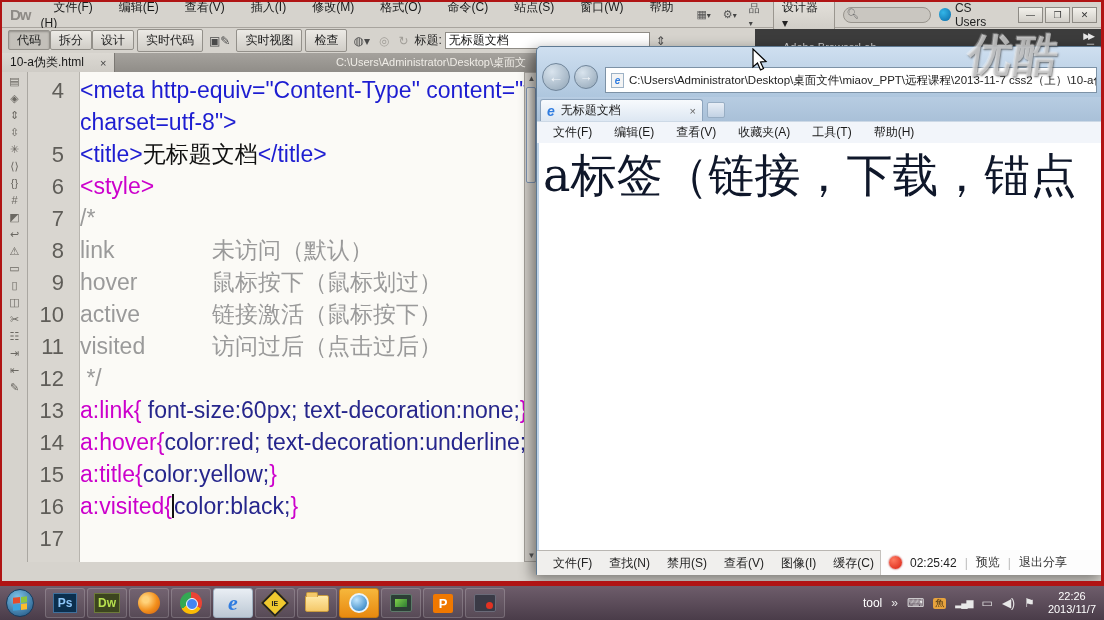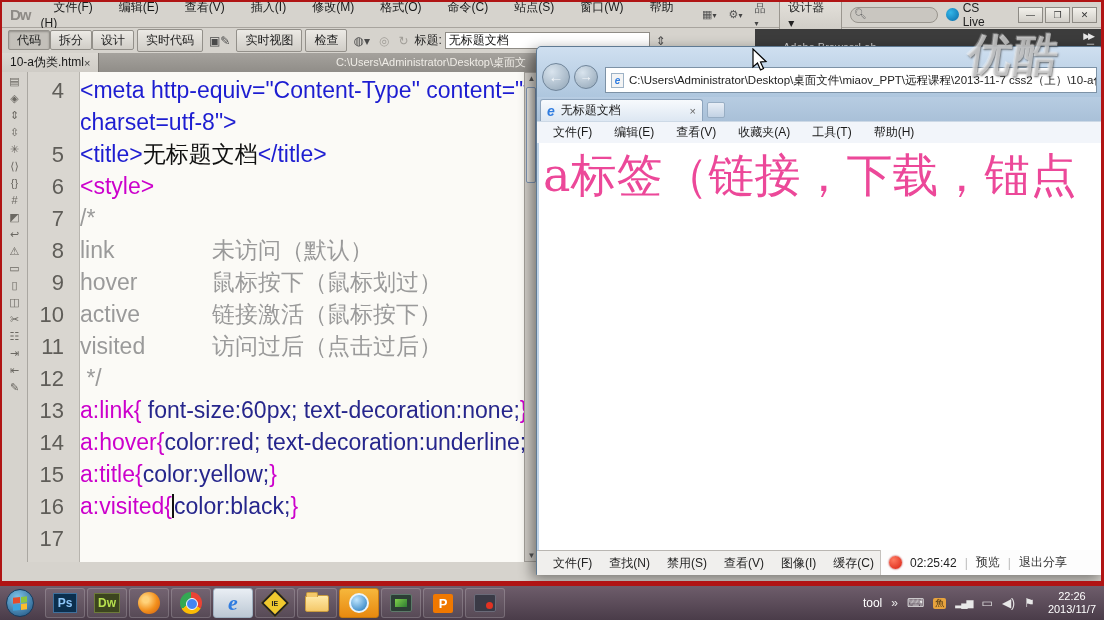--- a/index.html
+++ b/index.html
@@ -37,21 +37,21 @@
   .tb-ico.dim { color:#a09d97; }
   #title-label { color:#222; }
   #doc-title-input { width:205px; height:17px; border:1px solid #8f8c86; background:#fff; font-size:12px; padding:0 3px; color:#111; }
 
   #dark-panel { position:absolute; left:755px; top:29px; right:3px; height:28px; background:#3c3c3c; color:#c9c9c9; font-size:11px; z-index:5; }
   #browserlab-tab { position:absolute; left:28px; top:12px; color:#cfcfcf; }
   #panel-chevrons { position:absolute; right:8px; top:2px; color:#e8e8e8; font-size:9px; letter-spacing:-2px; }
   #panel-menu-ico { position:absolute; right:6px; top:13px; color:#bbb; font-size:10px; }
 
   #dw-tabbar { position:absolute; left:2px; top:53px; right:3px; height:19px; background:linear-gradient(#a5a29d,#908d88); display:flex; align-items:center; }
-  #doc-tab { height:19px; background:linear-gradient(#dcd9d3,#cfccc6); border-right:1px solid #7b7873; display:flex; align-items:center; gap:0; padding:0 8px; font-size:12px; color:#1a1a1a; }
+  #doc-tab { height:19px; background:linear-gradient(#dcd9d3,#cfccc6); border-right:1px solid #7b7873; display:flex; align-items:center; gap:16px; padding:0 8px; font-size:12px; color:#1a1a1a; }
   #doc-tab .close-x { color:#444; font-size:11px; }
   #doc-path { margin-left:auto; padding-right:575px; font-size:11px; color:#efece6; white-space:nowrap; }
 
   
   #coding-strip { position:absolute; left:2px; top:72px; width:26px; height:490px; background:#d6d3cd; border-right:1px solid #aaa7a1; display:flex; flex-direction:column; align-items:center; padding-top:4px; gap:6px; }
   .cs-ico { color:#6b6862; font-size:11px; line-height:11px; }
 
   
   #code-area { position:absolute; left:28px; top:72px; width:512px; height:490px; background:#fbfaf6; overflow:hidden; }
   #gutter { position:absolute; left:0; top:0; width:52px; height:100%; background:#d9d6d0; border-right:1px solid #b7b4ae; }
@@ -149,21 +149,21 @@
         <span class="mini-ico">▦<span class="car">▾</span></span>
         <span class="mini-ico">⚙<span class="car">▾</span></span>
         <span class="mini-ico">品<span class="car">▾</span></span>
         <span id="workspace-btn"><span>设计器</span> ▾</span>
         <span id="search-wrap">
           <span class="mag">🔍︎</span>
           <input id="dw-search" style="">
         </span>
         <span id="cslive">
             <span class="ball"></span>
-            <span>CS Live</span>
+            <span>CS Users</span>
           </span>
         <span class="win-btns" id="dw-winbtns">
             <span class="win-btn">—</span>
             <span class="win-btn">❐</span>
             <span class="win-btn">✕</span>
           </span>
       </span>
     </div>
 
     <div id="dw-toolbar">
@@ -263,21 +263,21 @@
     </div>
     <div id="br-menurow">
         <span class="br-menu-item">文件(F)</span>
         <span class="br-menu-item">编辑(E)</span>
         <span class="br-menu-item">查看(V)</span>
         <span class="br-menu-item">收藏夹(A)</span>
         <span class="br-menu-item">工具(T)</span>
         <span class="br-menu-item">帮助(H)</span>
       </div>
     <div id="br-content">
-      <div id="page-link-text" style="color: #ec4899;">a标签（链接，下载，锚点</div>
+      <div id="page-link-text" style="color: #0f172a;">a标签（链接，下载，锚点</div>
     </div>
     <div id="br-bottombar">
         <span class="bb-menu-item">文件(F)</span>
         <span class="bb-menu-item">查找(N)</span>
         <span class="bb-menu-item">禁用(S)</span>
         <span class="bb-menu-item">查看(V)</span>
         <span class="bb-menu-item">图像(I)</span>
         <span class="bb-menu-item">缓存(C)</span>
         <span class="bb-menu-item">工具(T)</span>
         <span class="bb-menu-item">验证(A)</span>

